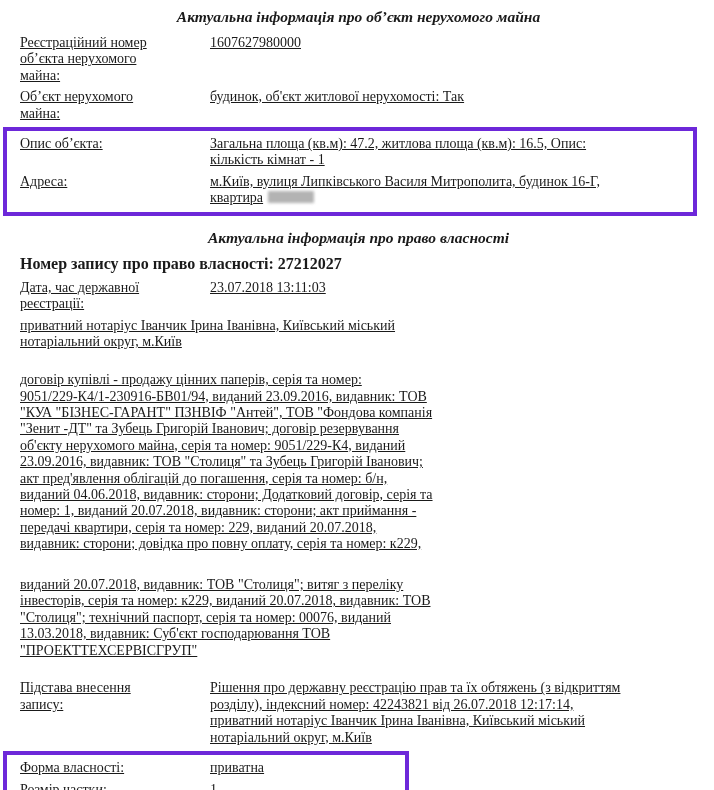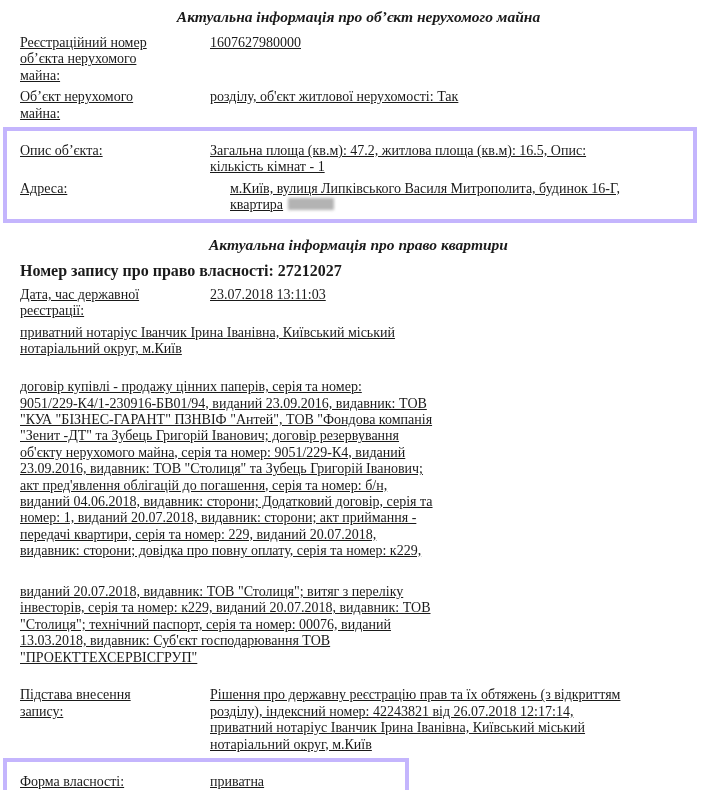--- a/index.html
+++ b/index.html
@@ -41,25 +41,25 @@
     width: 190px;
     white-space: pre-line;
   }
   .value {
     flex: 1 1 auto;
     white-space: pre-line;
   }
   .para { margin: 0 0 8px 0; white-space: pre-line; }
   .para:last-child { margin-bottom: 0; }
   .hl-box {
-    border: 4px solid #c4b5fd;
+    border: 4px solid #6d28d9;
     margin-left: -17px;
-    padding: 12px 6px 5px 13px;
+    padding: 5px 6px 5px 13px;
   }
-  .hl-box .row:last-child { margin-bottom: 0; gap: 20px; }
+  .hl-box .row:last-child { margin-bottom: 0; }
   .hl-box-1 { margin-bottom: 13px; }
   .hl-box-2 {
     box-sizing: border-box;
     width: 406px;
   }
   .hl-box-2 .row { margin-bottom: 6px; justify-content: space-between; }
   .redaction {
     display: inline-block;
     width: 46px;
     height: 12px;
@@ -80,37 +80,37 @@
   <div class="row">
     <div class="label">Реєстраційний номер
 об’єкта нерухомого
 майна:</div>
     <div class="value">1607627980000</div>
   </div>
 
   <div class="row">
     <div class="label">Об’єкт нерухомого
 майна:</div>
-    <div class="value">розділу, об'єкт житлової нерухомості: Так</div>
+    <div class="value">будинок, об'єкт житлової нерухомості: Так</div>
   </div>
 
   <div class="hl-box hl-box-1">
     <div class="row">
       <div class="label">Опис об’єкта:</div>
       <div class="value">Загальна площа (кв.м): 47.2, житлова площа (кв.м): 16.5, Опис:
 кількість кімнат - 1</div>
     </div>
     <div class="row">
       <div class="label">Адреса:</div>
       <div class="value"><span>м.Київ, вулиця Липківського Василя Митрополита, будинок 16-Г,
 квартира</span><span class="redaction"></span></div>
     </div>
   </div>
 
-  <div class="section-title">Актуальна інформація про право квартири</div>
+  <div class="section-title">Актуальна інформація про право власності</div>
 
   <div class="record-line">Номер запису про право власності: 27212027</div>
 
   <div class="row">
     <div class="label">Дата, час державної
 реєстрації:</div>
     <div class="value">23.07.2018 13:11:03</div>
   </div>
 
   <div class="row">

